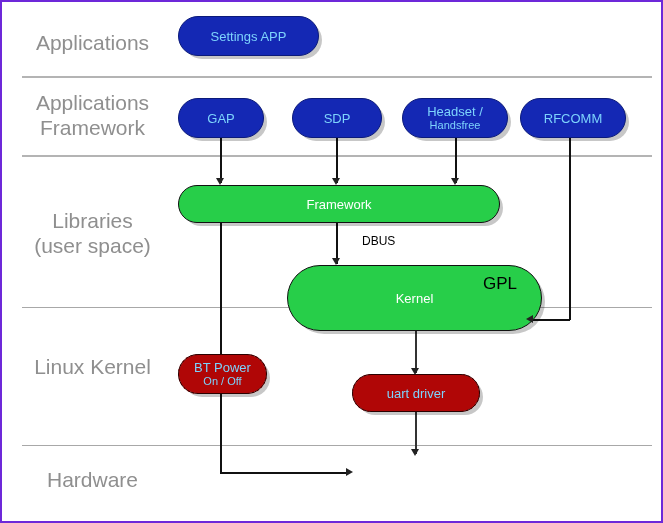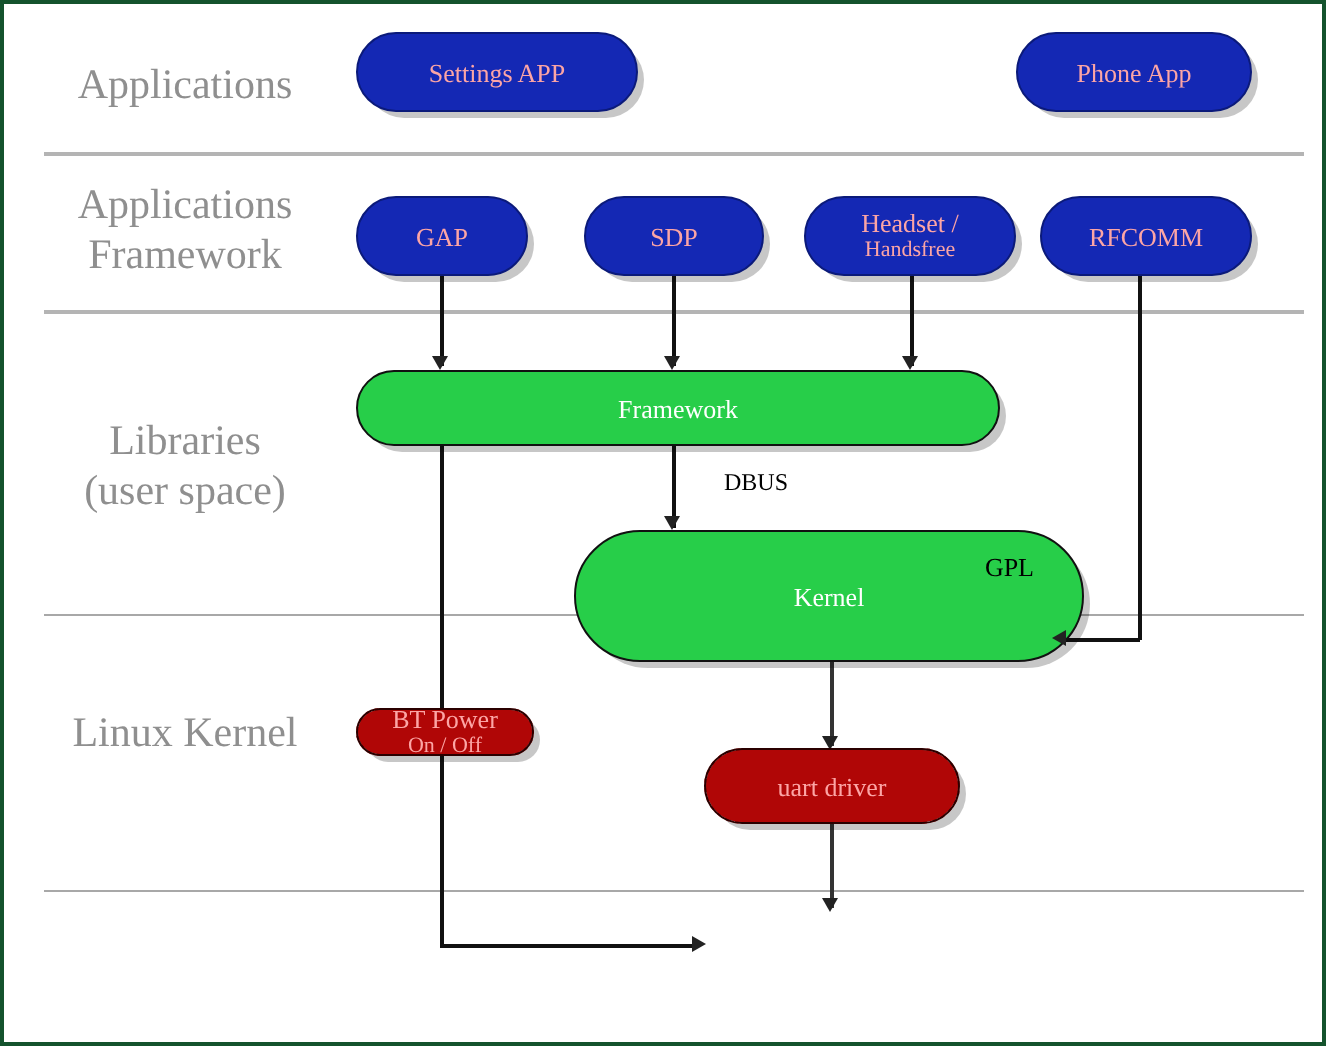--- a/index.html
+++ b/index.html
@@ -8,24 +8,23 @@
     background: #ffffff;
   }
   body {
     font-family: "Liberation Sans", sans-serif;
   }
   #diagram {
     position: relative;
     width: 663px;
     height: 523px;
     background: #ffffff;
-    border: 2px solid #14532d;
+    border: 2px solid #6d28d9;
     box-sizing: border-box;
     overflow: hidden;
-    font-family: Liberation Serif, serif;
   }
   
   .band-label {
     position: absolute;
     color: #8f8f8f;
     font-size: 21px;
     line-height: 25px;
     text-align: center;
     white-space: pre-line;
     letter-spacing: 0px;
@@ -42,21 +41,21 @@
 
   
   .node {
     position: absolute;
     box-sizing: border-box;
     border-radius: 999px;
     display: flex;
     flex-direction: column;
     align-items: center;
     justify-content: center;
-    color: #fca5a5;
+    color: #7dd3fc;
     text-align: center;
     z-index: 5;
     box-shadow: 4px 4px 0 -1px rgba(0,0,0,0.22);
   }
   .node .l1 { font-size: 13px; line-height: 15px; }
   .node .l2 { font-size: 11px; line-height: 13px; }
 
   .node.blue {
     background: #1428b4;
     border: 1px solid #0b1a7a;
@@ -69,21 +68,21 @@
   .node.red {
     background: #b00606;
     border: 1.5px dashed #f2c0c0;
     outline: 1px solid #2a0000;
     outline-offset: -1.5px;
   }
 
   .gpl-tag {
     position: absolute;
     color: #000000;
-    font-size: 13px;
+    font-size: 17px;
     line-height: 15px;
   }
 
   
   .conn {
     position: absolute;
     background: #333333;
     z-index: 3;
   }
   .conn.v { width: 1.6px; }
@@ -131,20 +130,21 @@
   <div class="separator thick" style="top:153px;"></div>
   <div class="separator" style="top:305px;"></div>
   <div class="separator" style="top:443px;"></div>
 
   <div class="band-label" style="left:8px; top:28px;  width:165px;">Applications</div>
   <div class="band-label" style="left:8px; top:88px;  width:165px;">Applications
 Framework</div>
   <div class="band-label" style="left:8px; top:191px; width:165px;margin-top:15px;">Libraries
 (user space)</div>
   <div class="band-label" style="left:8px; top:352px; width:165px;">Linux Kernel</div>
+  <div class="band-label" style="left:8px; top:465px; width:165px;">Hardware</div>
 
   <div class="conn v dark" style="left:218px; top:136px; height:45px;"></div>
   <div class="arrow-down" style="left:214px; top:176px;"></div>
 
   <div class="conn v dark" style="left:334px; top:136px; height:45px;"></div>
   <div class="arrow-down" style="left:330px; top:176px;"></div>
 
   <div class="conn v dark" style="left:453px; top:136px; height:45px;"></div>
   <div class="arrow-down" style="left:449px; top:176px;"></div>
 
@@ -163,23 +163,20 @@
   <div class="arrow-down" style="left:409px; top:447px;"></div>
 
   <div class="conn v dark" style="left:218px; top:220px; height:251px;"></div>
   <div class="conn h dark" style="left:218px; top:470px; width:127px;"></div>
   <div class="arrow-right" style="left:344px; top:466px;"></div>
 
   <div class="node blue" style="left:176px; top:14px; width:141px; height:40px;">
     <span class="l1">Settings APP</span>
   </div>
 
-  <div class="node blue" style="left:506px; top:14px; width:118px; height:40px;">
-    <span class="l1">Phone App</span>
-  </div>
 
   <div class="node blue" style="left:176px; top:96px; width:86px; height:40px;">
     <span class="l1">GAP</span>
   </div>
 
   <div class="node blue" style="left:400px; top:96px; width:106px; height:40px;">
     <span class="l1">Headset /</span>
     <span class="l2">Handsfree</span>
   </div>
 
@@ -193,21 +190,21 @@
 
   <div class="node green" style="left:176px; top:183px; width:322px; height:38px;">
     <span class="l1">Framework</span>
   </div>
 
   <div class="node green" style="left:285px; top:263px; width:255px; height:66px;">
     <span class="l1">Kernel</span>
     <span class="gpl-tag" style="right:24px; top:10px;">GPL</span>
   </div>
 
-  <div class="node red" style="left:176px; top:352px; width:89px; height:24px;">
+  <div class="node red" style="left:176px; top:352px; width:89px; height:40px;">
     <span class="l1">BT Power</span>
     <span class="l2">On / Off</span>
   </div>
 
   <div class="node red" style="left:350px; top:372px; width:128px; height:38px;">
     <span class="l1">uart driver</span>
   </div>
 
 
 </div>

